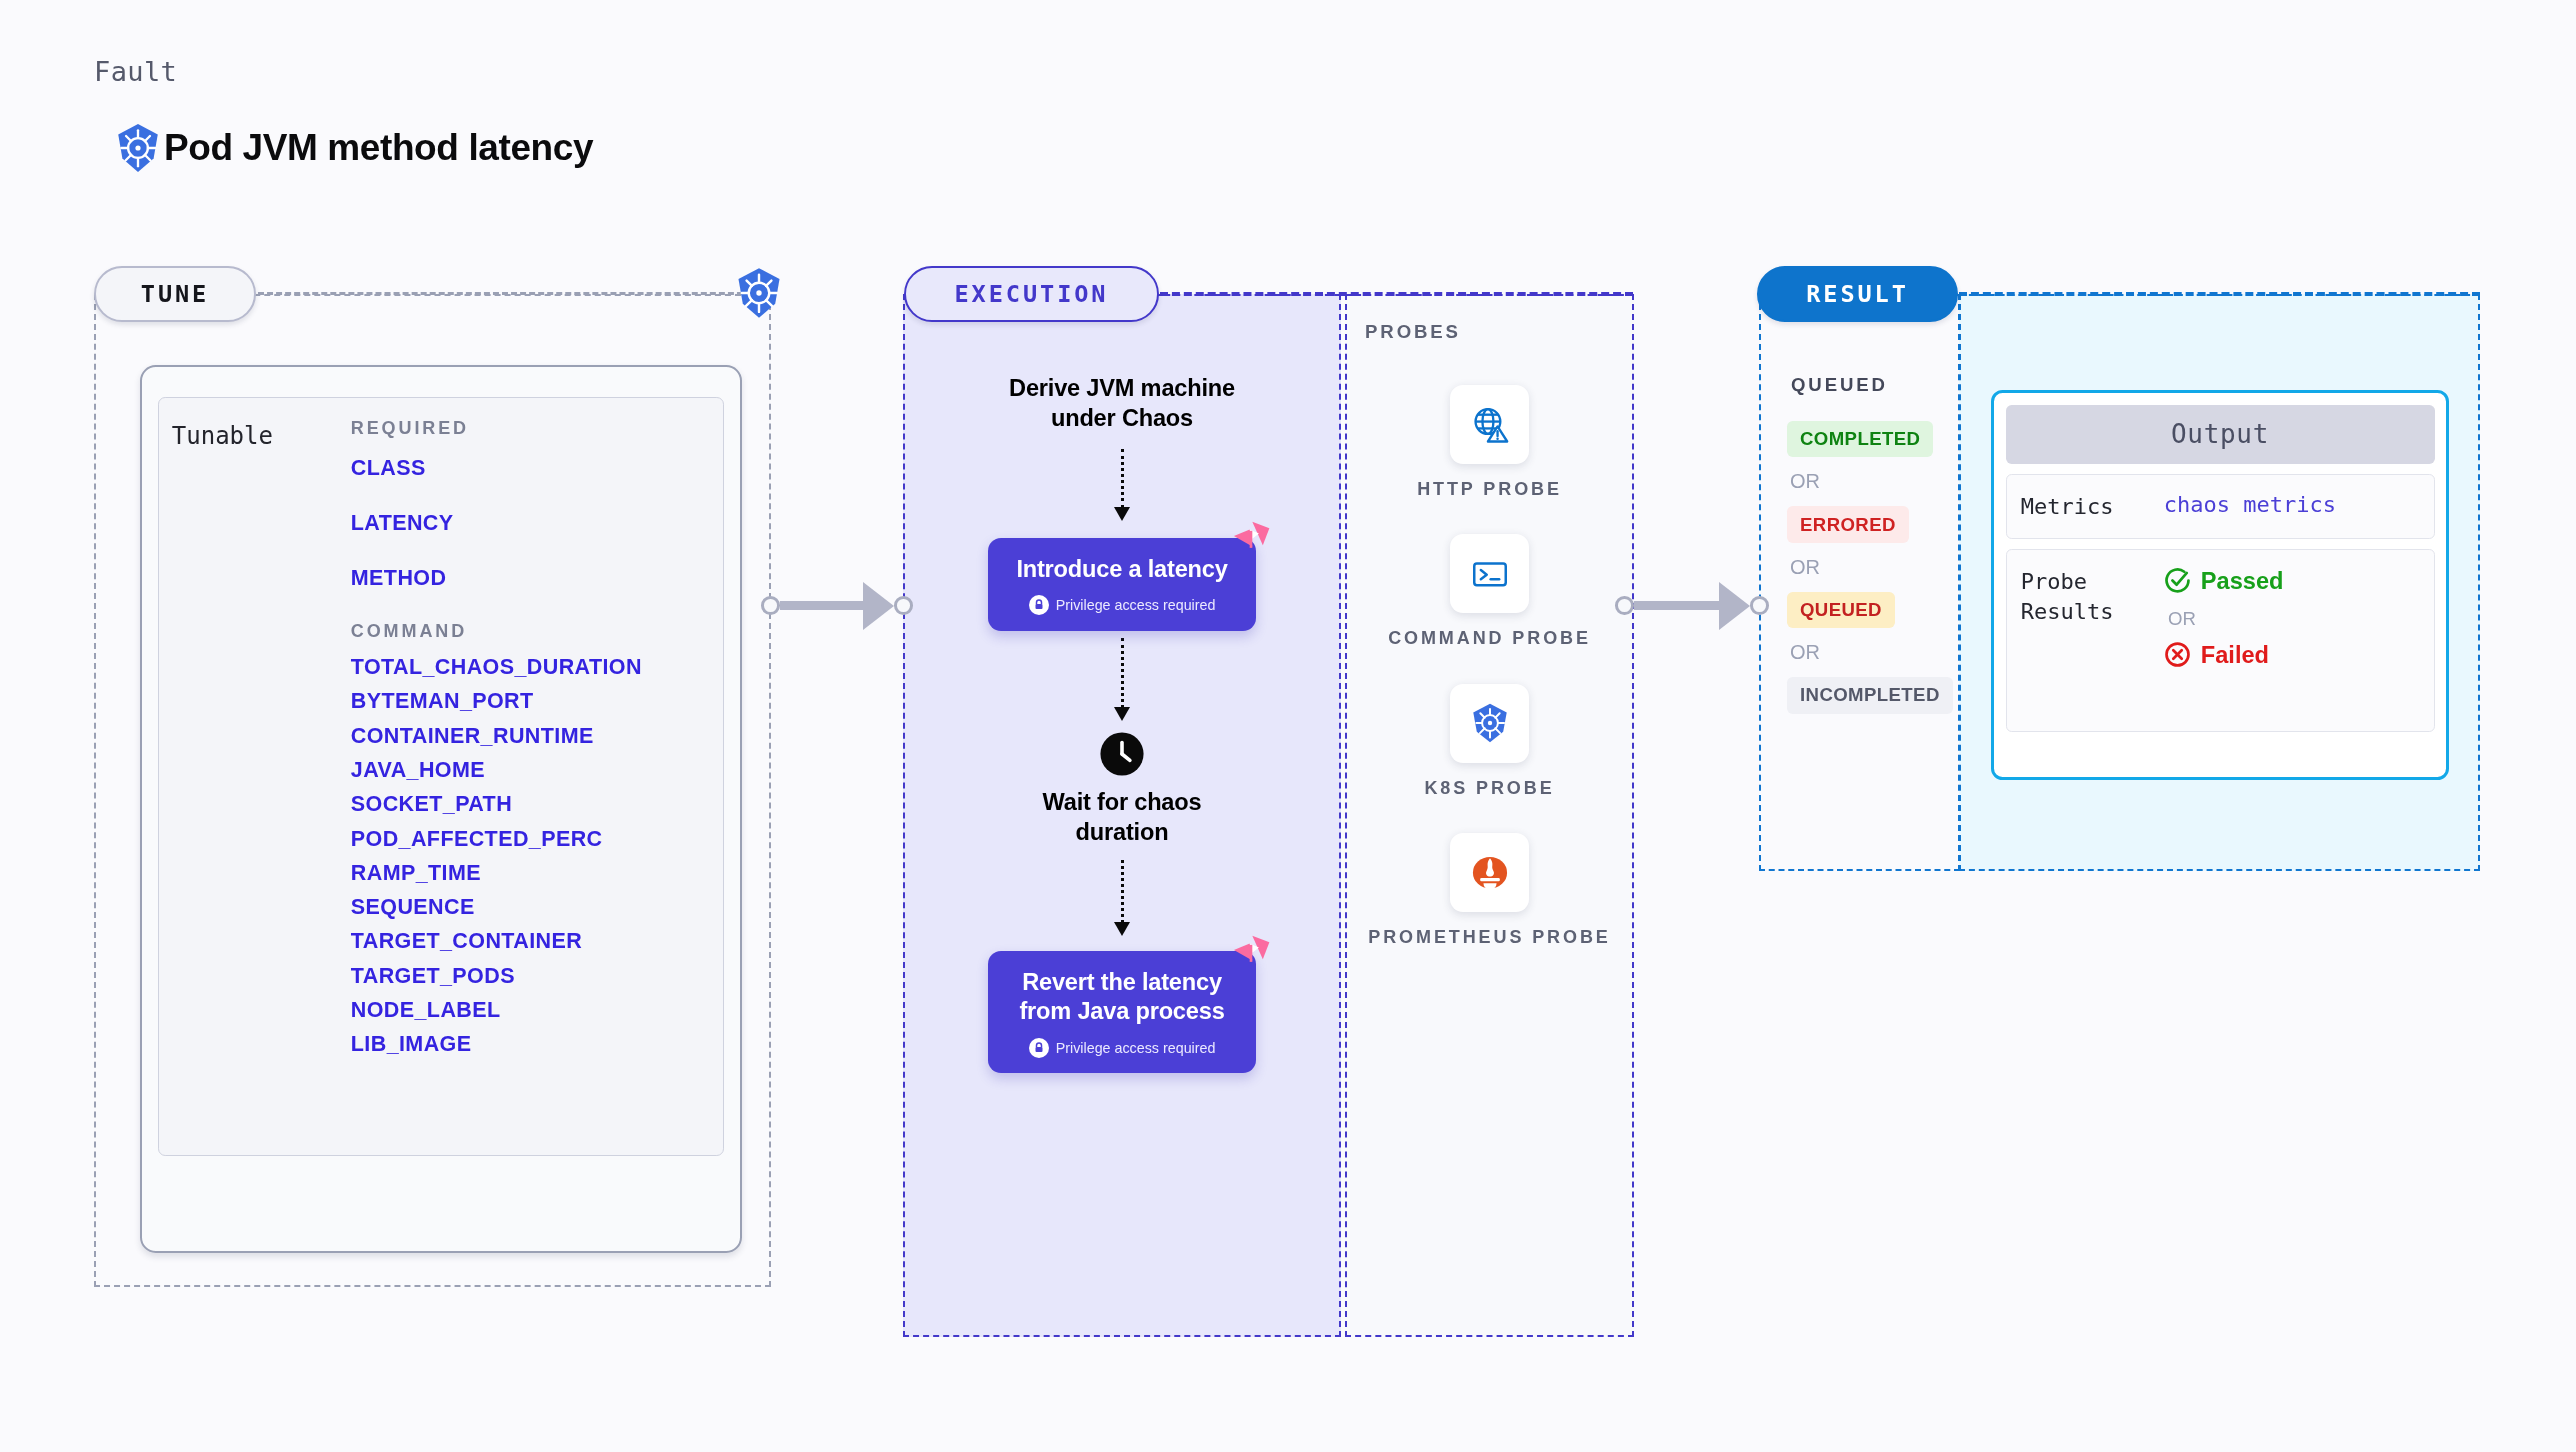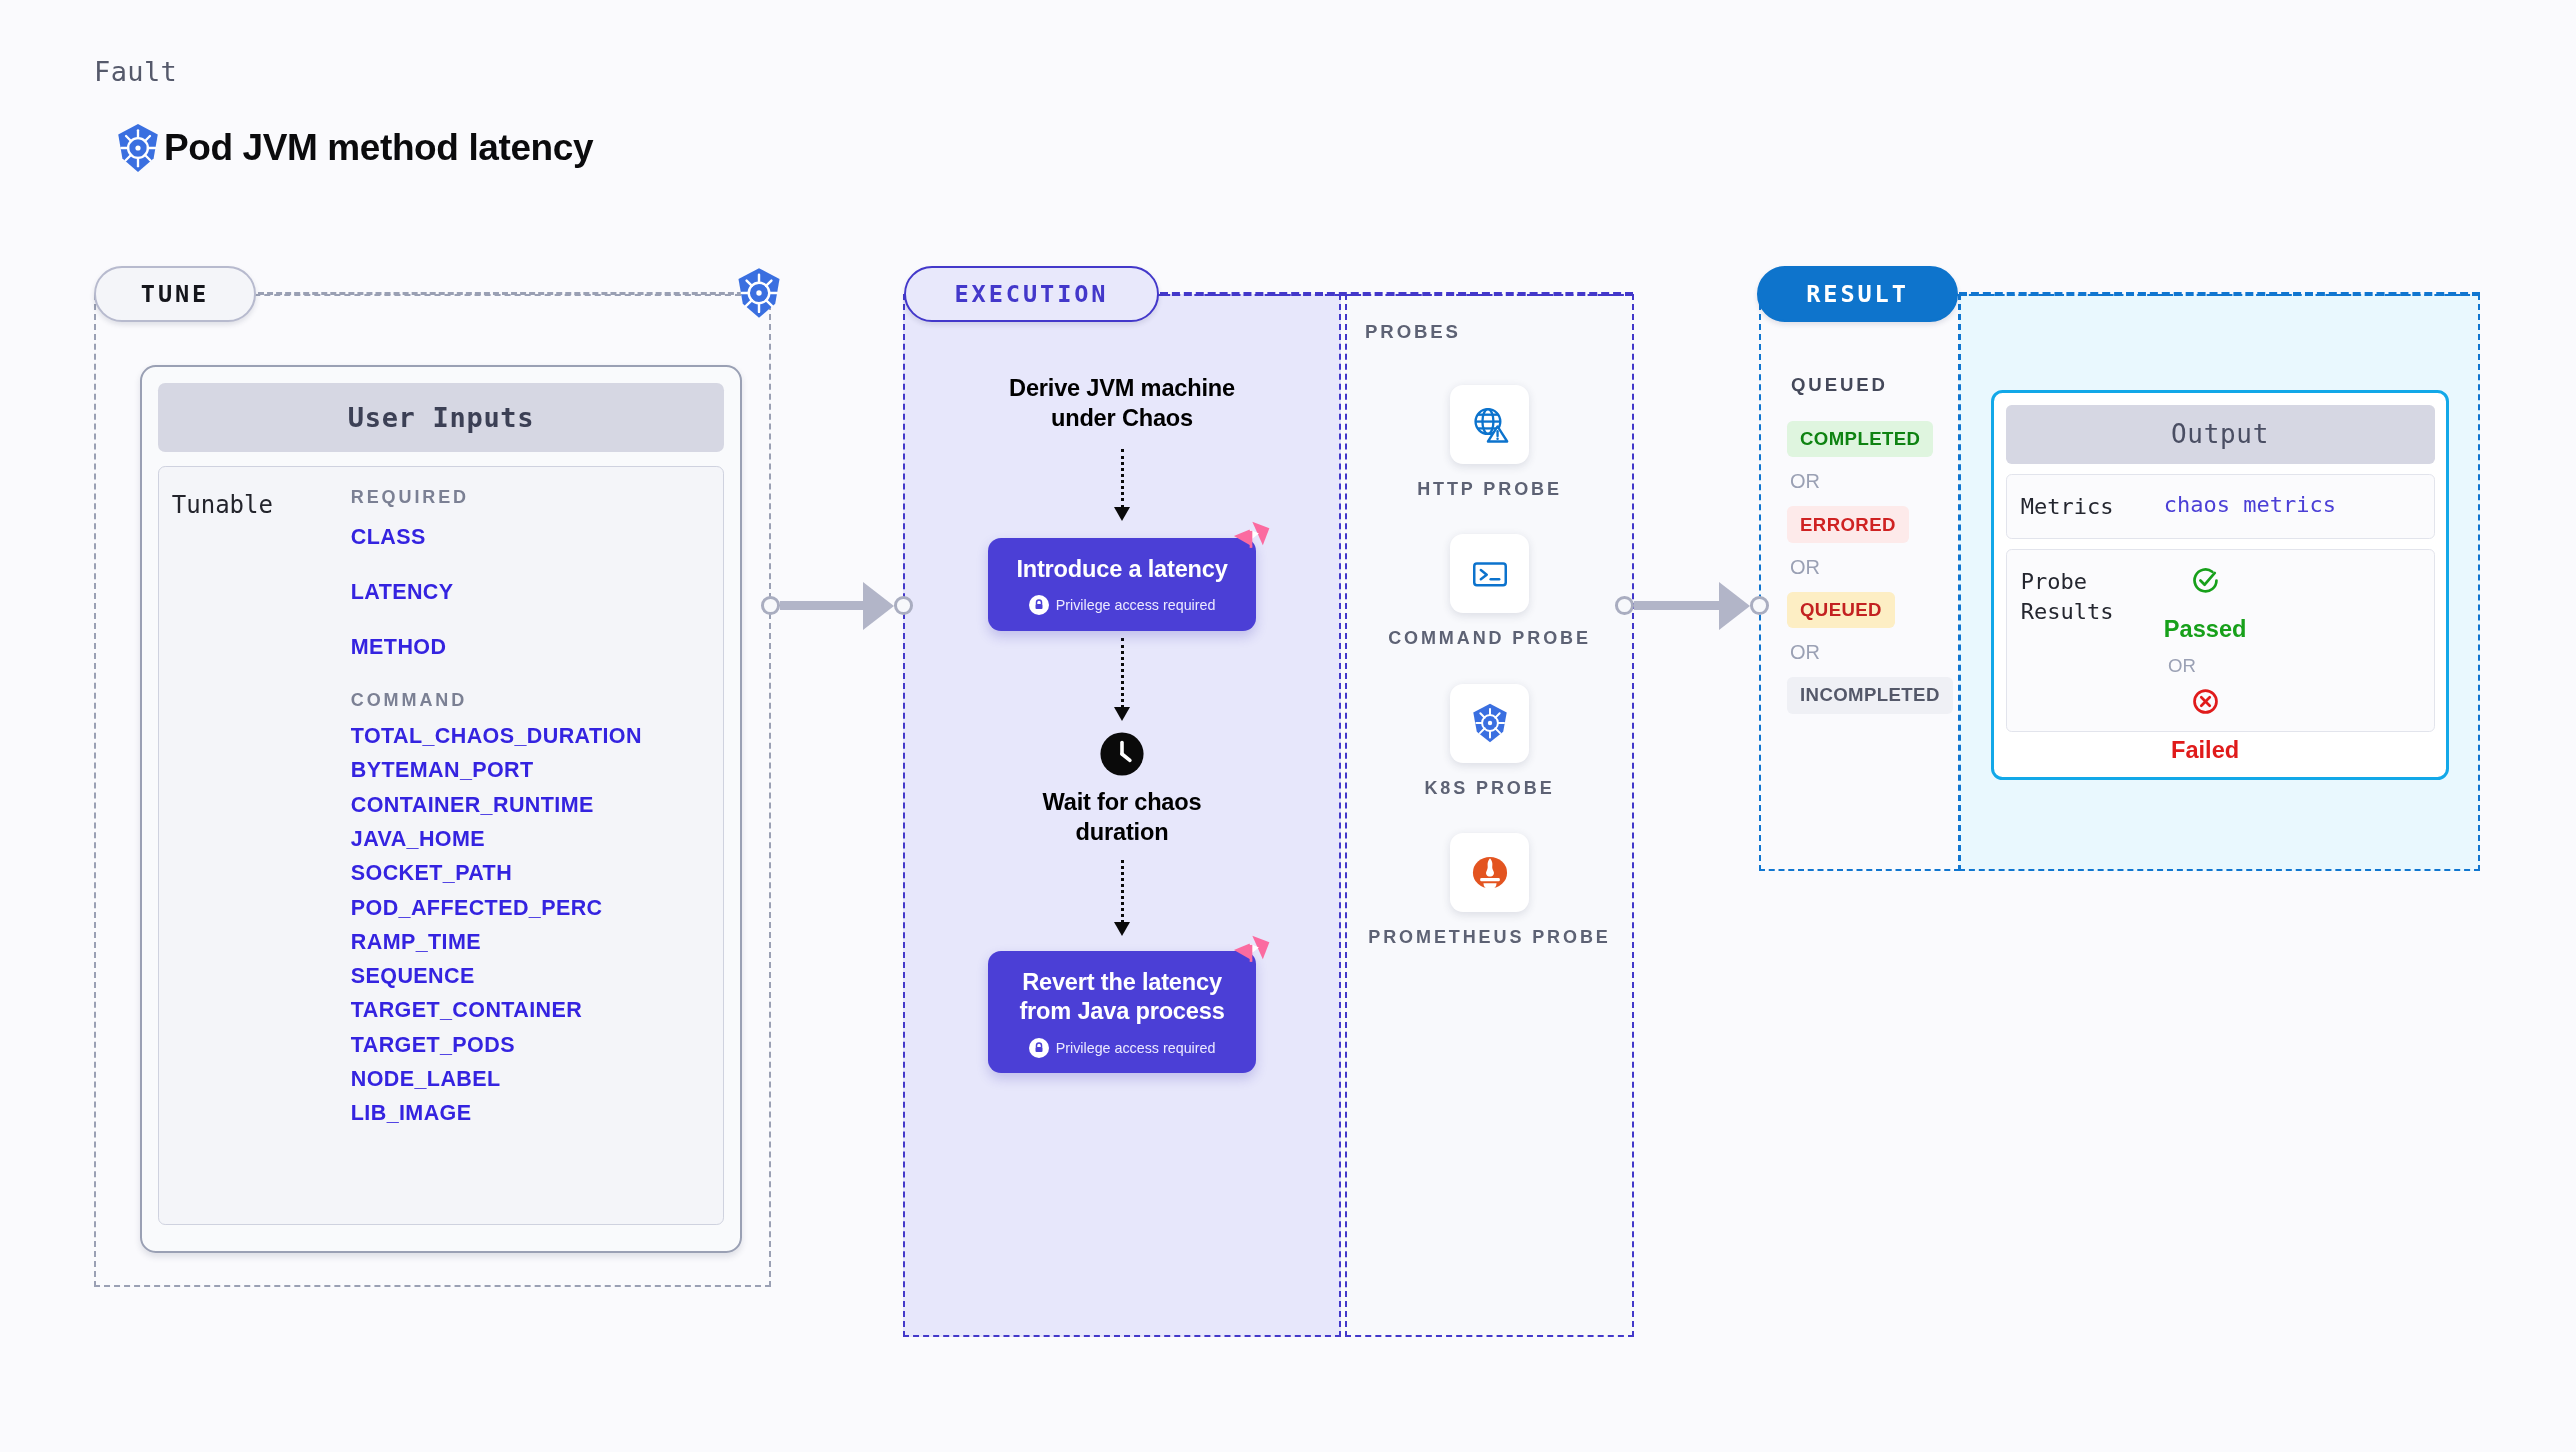--- a/index.html
+++ b/index.html
@@ -213,21 +213,21 @@
     display: flex; padding: 17px 14.3px;
   }
   .out-key {
     width: 143px; flex: 0 0 auto;
     font-family: "DejaVu Sans Mono", monospace; font-size: 22px; color: #24262f; line-height: 1.35;
   }
   .out-val-link {
     font-family: "DejaVu Sans Mono", monospace; font-size: 22px; color: #4b3fd6;
   }
   .probe-res-row { height: 183px; }
-  .res-line { display: flex; align-items: center; gap: 20px; flex-direction: column; }
+  .res-line { display: flex; align-items: center; gap: 10px; }
   .res-pass { font-size: 23.6px; font-weight: 700; color: #17a01a; }
   .res-fail { font-size: 23.6px; font-weight: 700; color: #e01b1b; }
   .res-or { font-size: 18.6px; color: #9aa0b4; margin: 11.5px 0 11.5px 4.3px; }
 </style>
 </head>
 <body>
 
 <div class="canvas">
 
   <div class="fault-label">Fault</div>
@@ -291,21 +291,20 @@
     <span class="dot"></span>
   </div>
   <div class="arrow-link arrow-2">
     <span class="dot"></span>
     <span class="bar"></span>
     <span class="head"></span>
     <span class="dot"></span>
   </div>
 
   <div class="tune-card">
-    <div class="card-header">User Inputs</div>
     <div class="tune-body">
       <div class="tunable-label">Tunable</div>
       <div class="tunable-cols">
         <div class="group-head">REQUIRED</div>
         <div class="req-list">
           <div class="tunable-item">CLASS</div>
           <div class="tunable-item">LATENCY</div>
           <div class="tunable-item">METHOD</div>
         </div>
         <div class="group-head optional">COMMAND</div>

